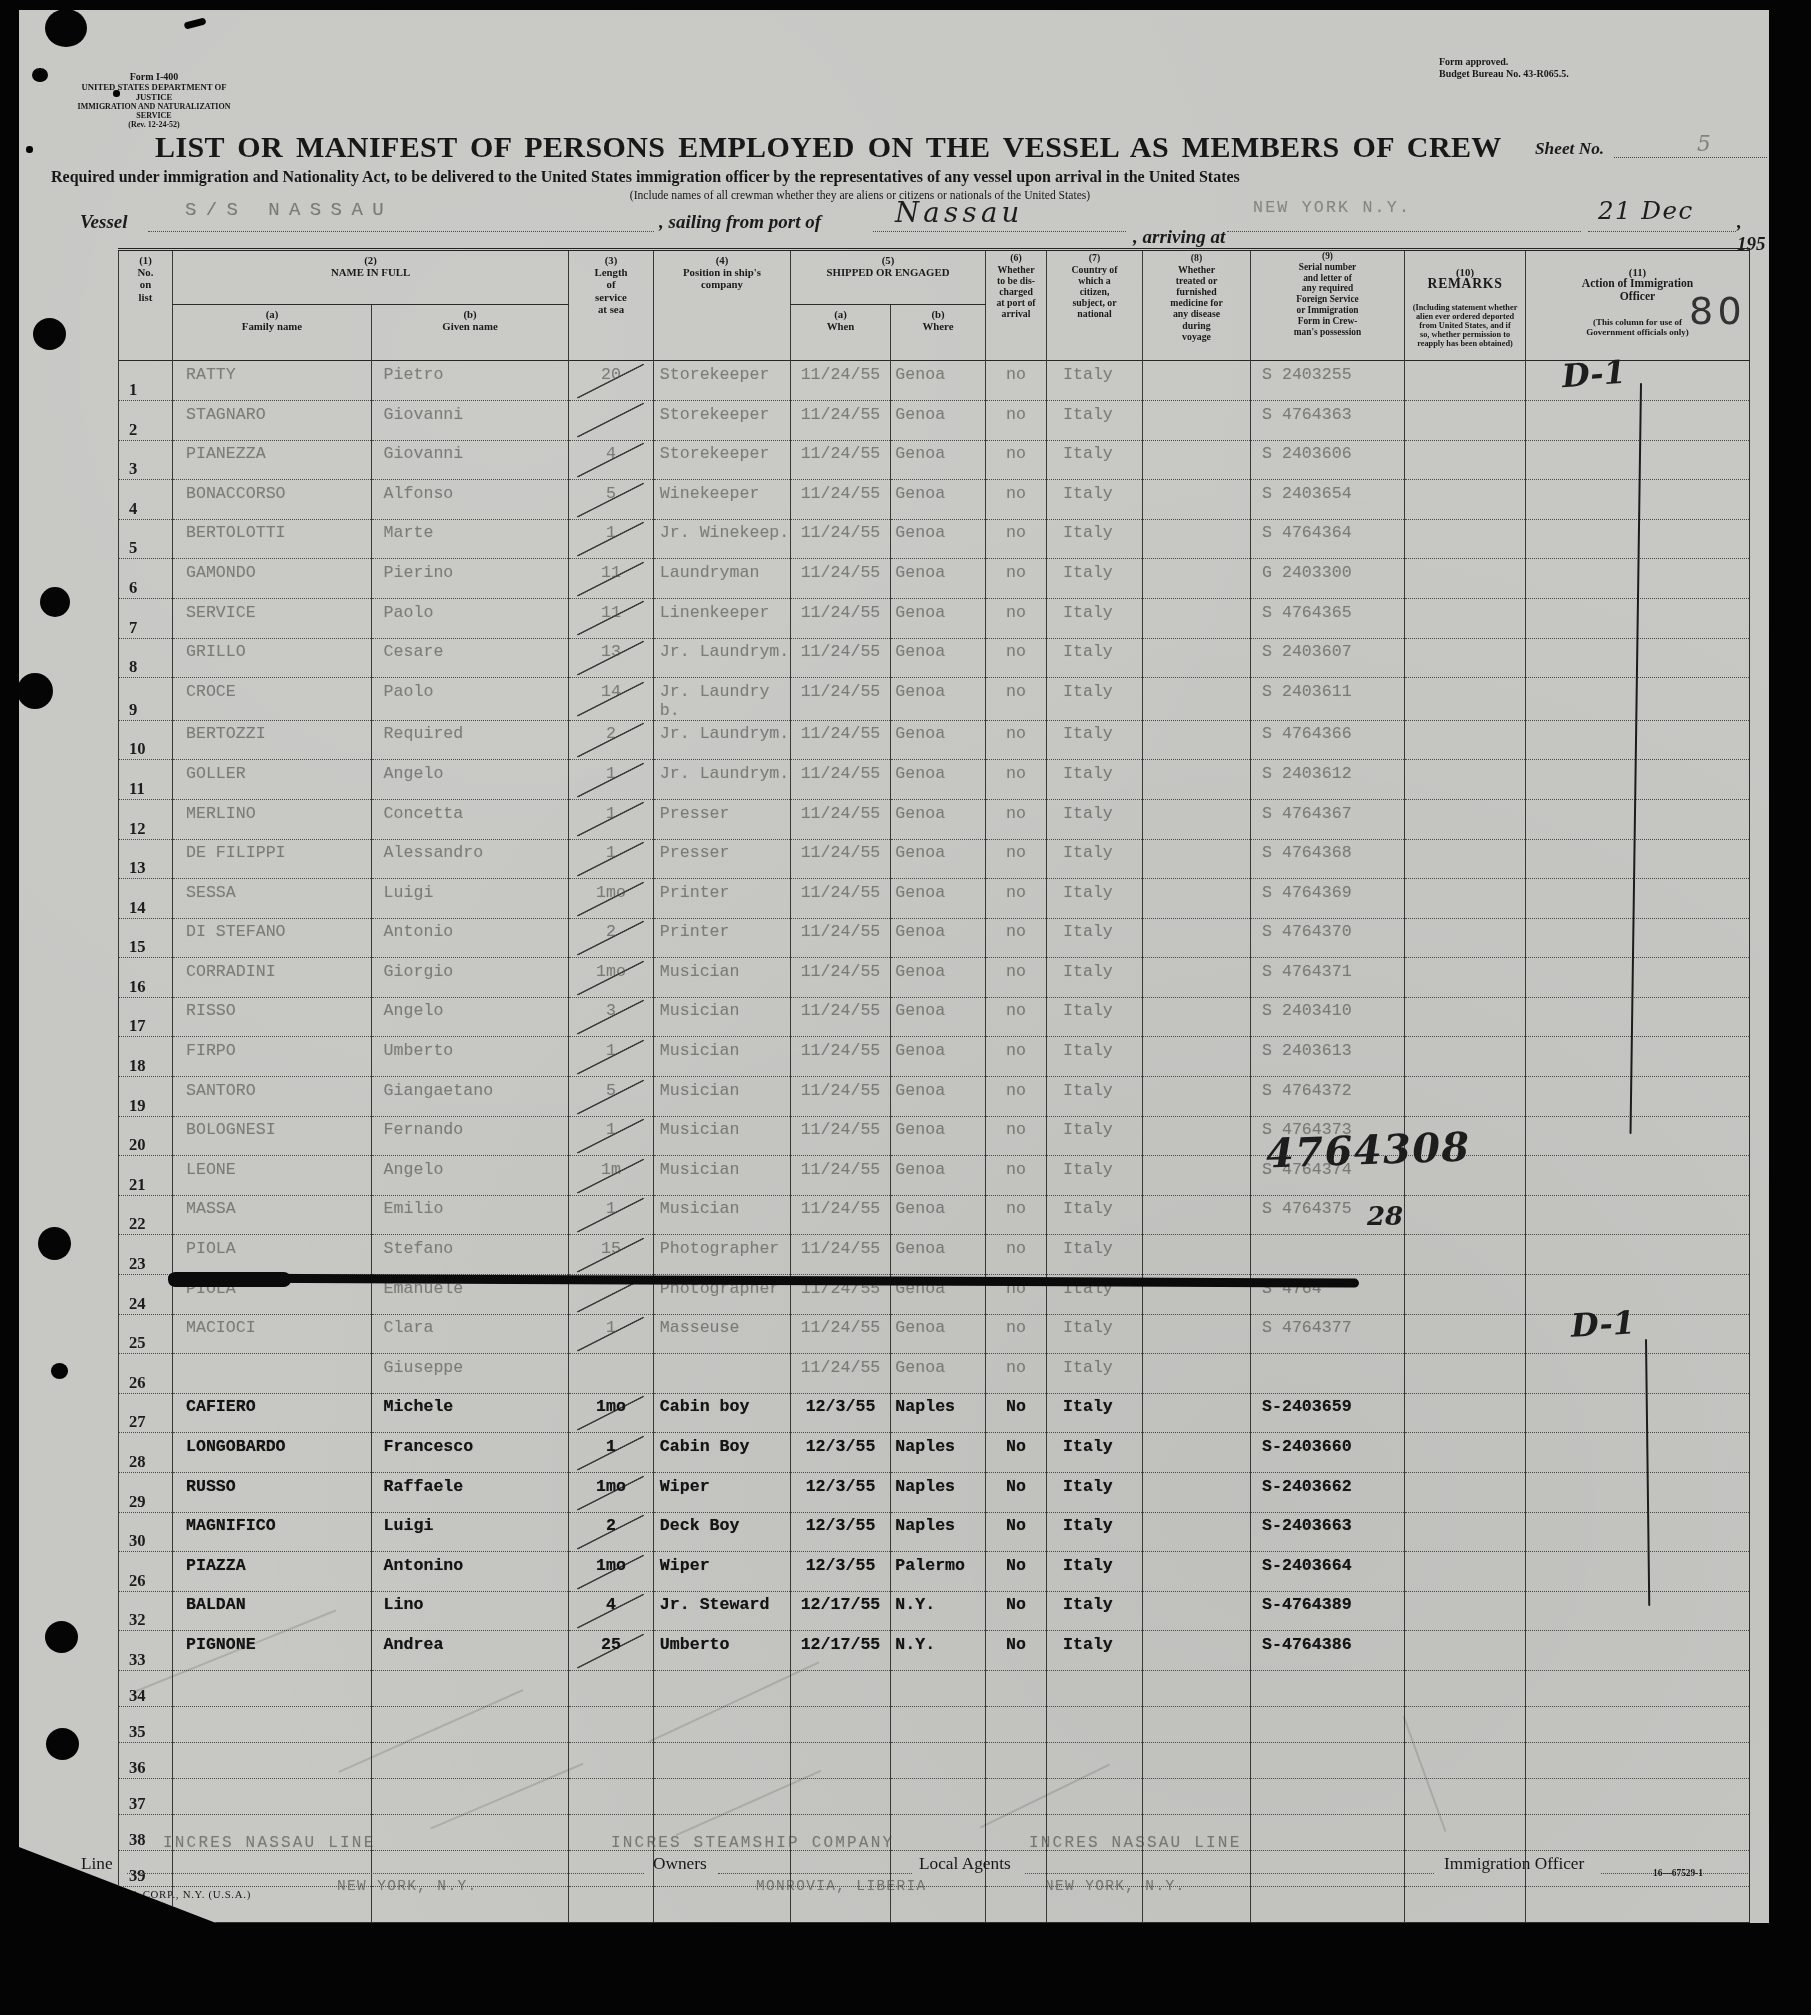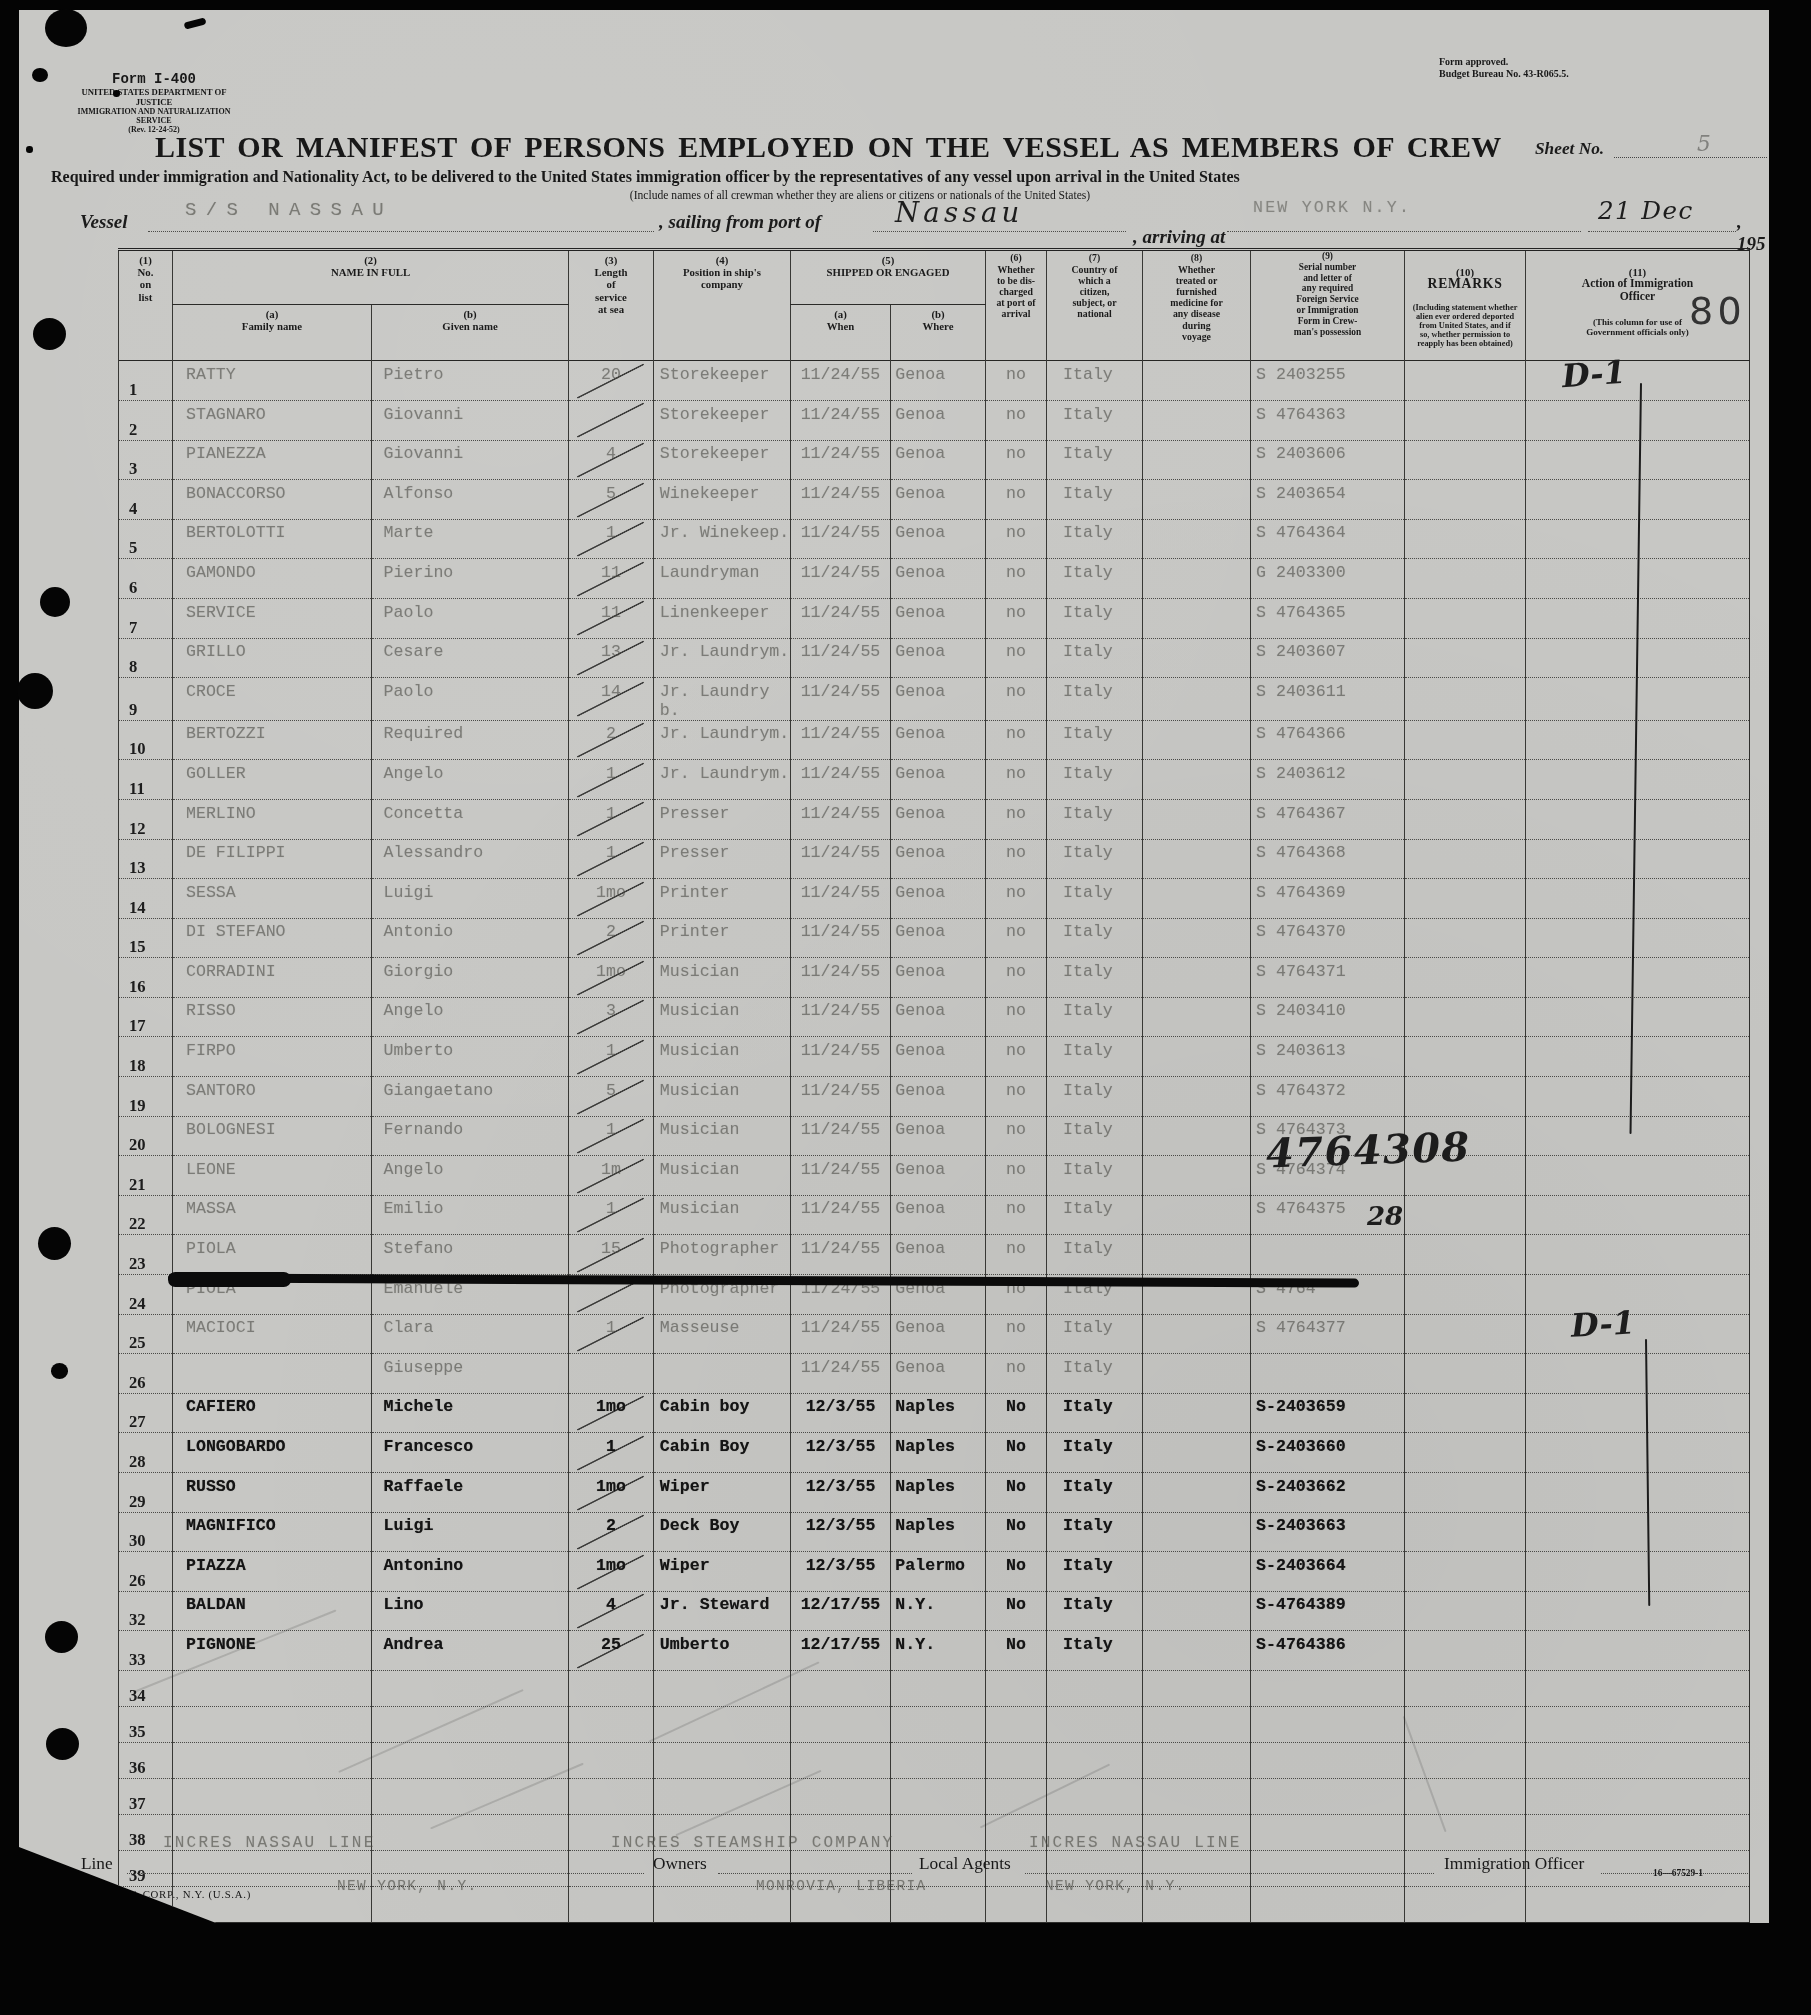--- a/index.html
+++ b/index.html
@@ -47,37 +47,37 @@
            color:rgba(72,72,66,.45);text-shadow:0 0 0.7px rgba(72,72,66,.28);padding-top:3.6px;}
   tr.dark td:not(.c-num){font-family:"Liberation Mono","DejaVu Sans Mono",monospace;
            color:#141414;font-weight:bold;text-shadow:0 0 0.7px rgba(15,15,15,.55);padding-top:3.6px;}
   td.c-family{padding-left:13px;}
   td.c-given{padding-left:11.6px;}
   td.c-pos{padding-left:5.8px;font-size:15px;margin-left:8px;}
   td.c-when{text-align:center;font-size:15.5px;}
   td.c-where{padding-left:4.3px;font-size:15.5px;}
   td.c-disch{text-align:center;}
   td.c-country{padding-left:16px;}
-  td.c-serial{padding-left:5px;font-size:16px;}
+  td.c-serial{padding-left:11px;font-size:16px;}
   td.c-len{position:relative;text-align:center;font-size:16px;}
   .lenval{position:relative;z-index:1;display:inline-block;}
   .slash{position:absolute;left:4.3px;right:4.3px;top:48%;border-top:2.2px solid rgba(38,38,36,.85);
          transform:rotate(-27deg);border-radius:1.4px;}
   
   .strike{position:absolute;background:#0b0b0b;border-radius:5.8px;}
   .penline{position:absolute;width:2.2px;background:#1c1c1c;border-radius:1.4px;}
 </style>
 </head>
 <body>
 
 <div class="canvas">
   <div class="page">
 
     <div class="abs printed" style="left:52px;top:61px;width:166px;text-align:center;">
-      <div style="font-size:14px;font-weight:bold;font-family:Liberation Mono, monospace;">Form I-400</div>
+      <div style="font-size:10px;font-weight:bold;">Form I-400</div>
       <div style="font-size:8.7px;font-weight:bold;">UNITED STATES DEPARTMENT OF JUSTICE</div>
       <div style="font-size:8px;font-weight:bold;">IMMIGRATION AND NATURALIZATION SERVICE</div>
       <div style="font-size:8px;font-weight:bold;">(Rev. 12-24-52)</div>
     </div>
 
     <div class="abs printed" style="left:1420px;top:46px;font-size:10px;font-weight:bold;line-height:12.3px;">
       <div>Form approved.</div>
       <div>Budget Bureau No. 43-R065.5.</div>
     </div>
 

